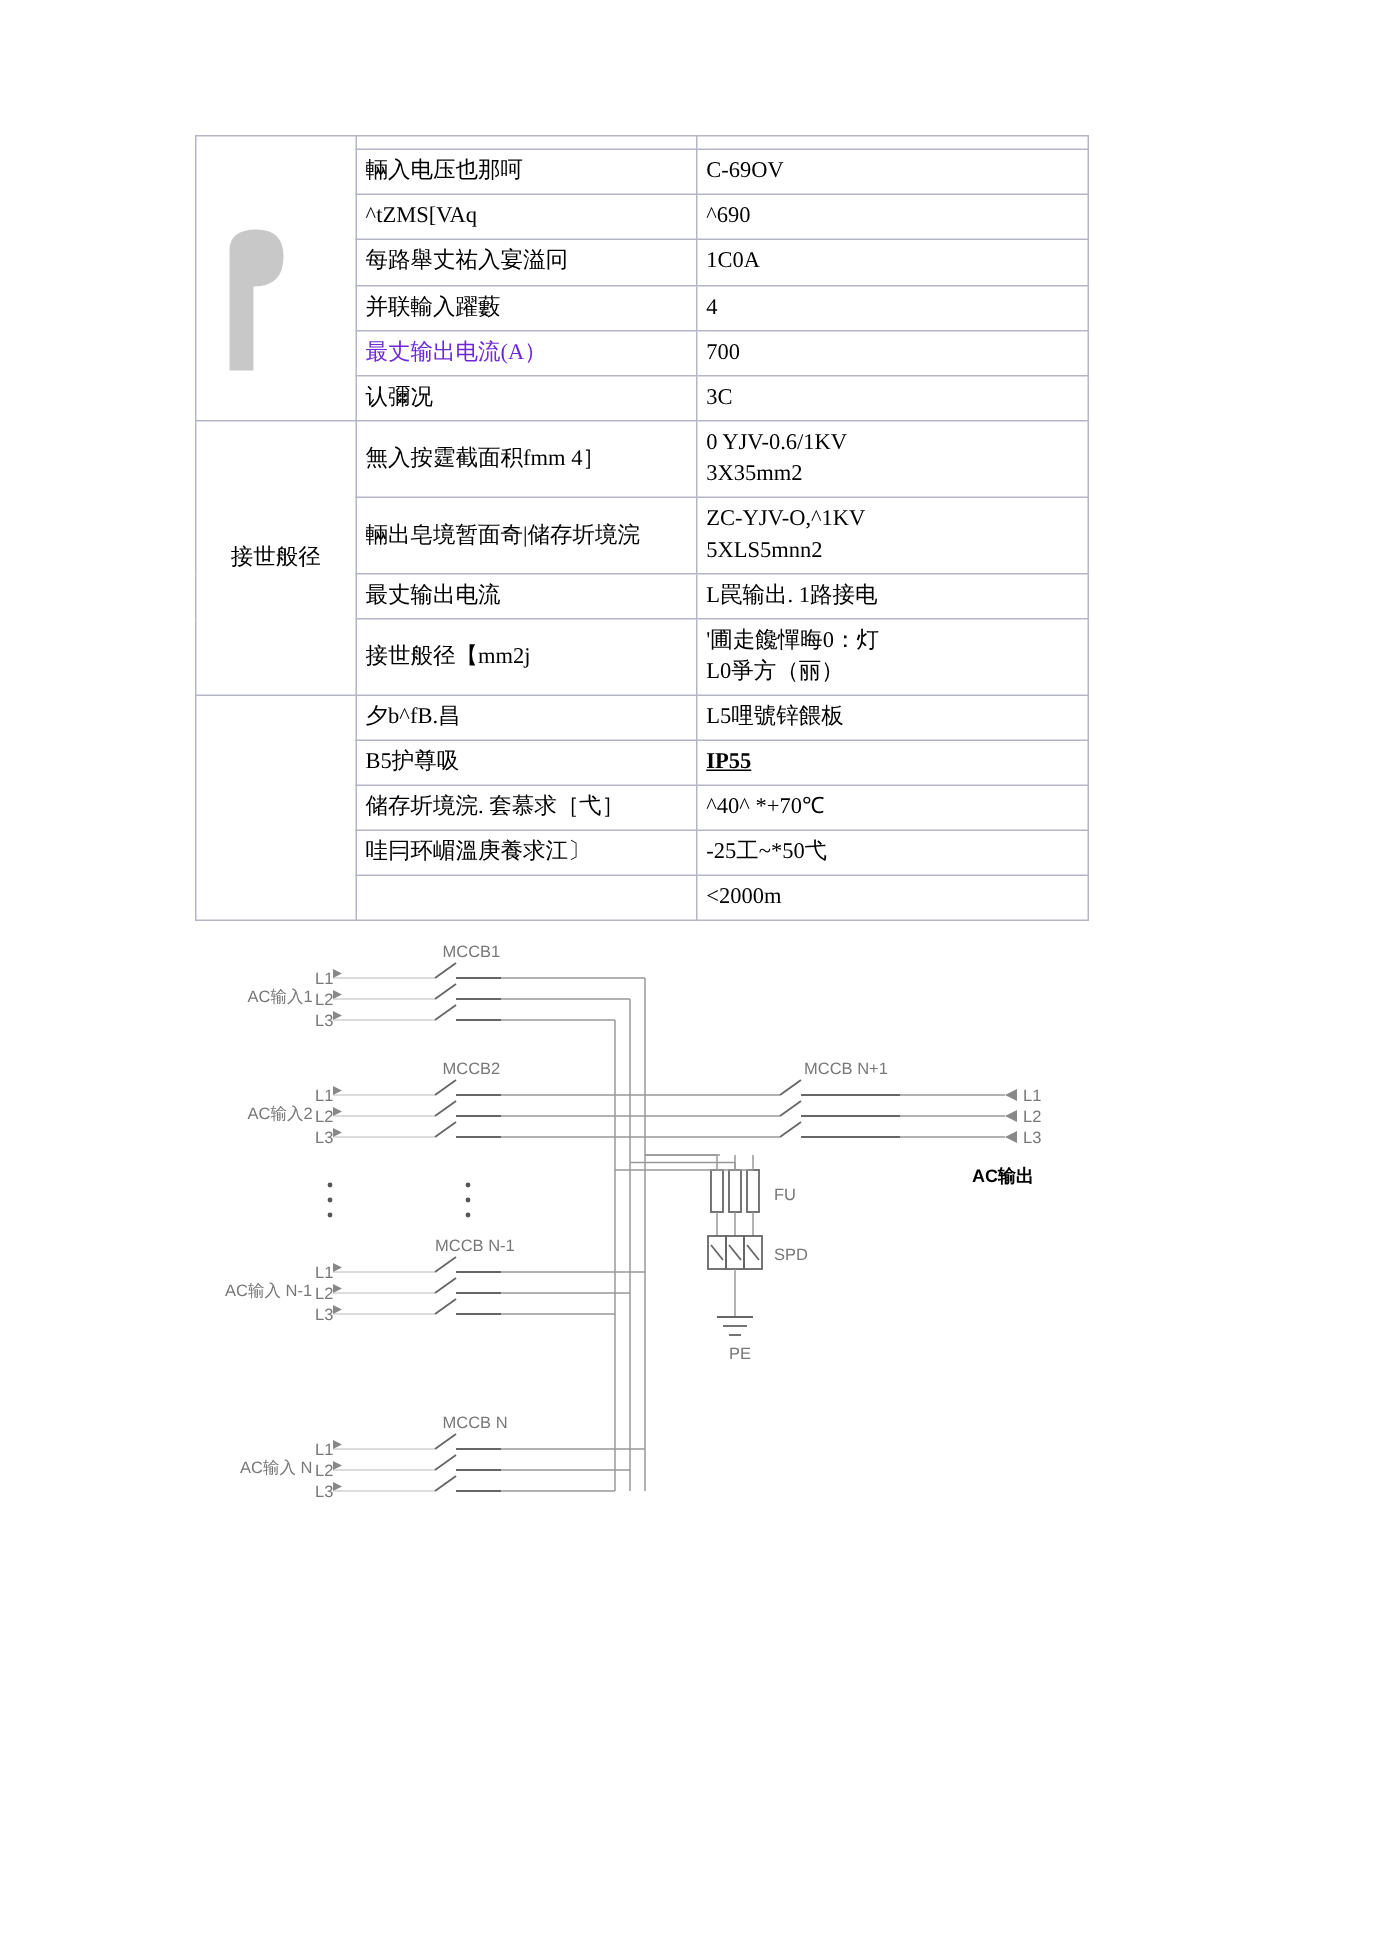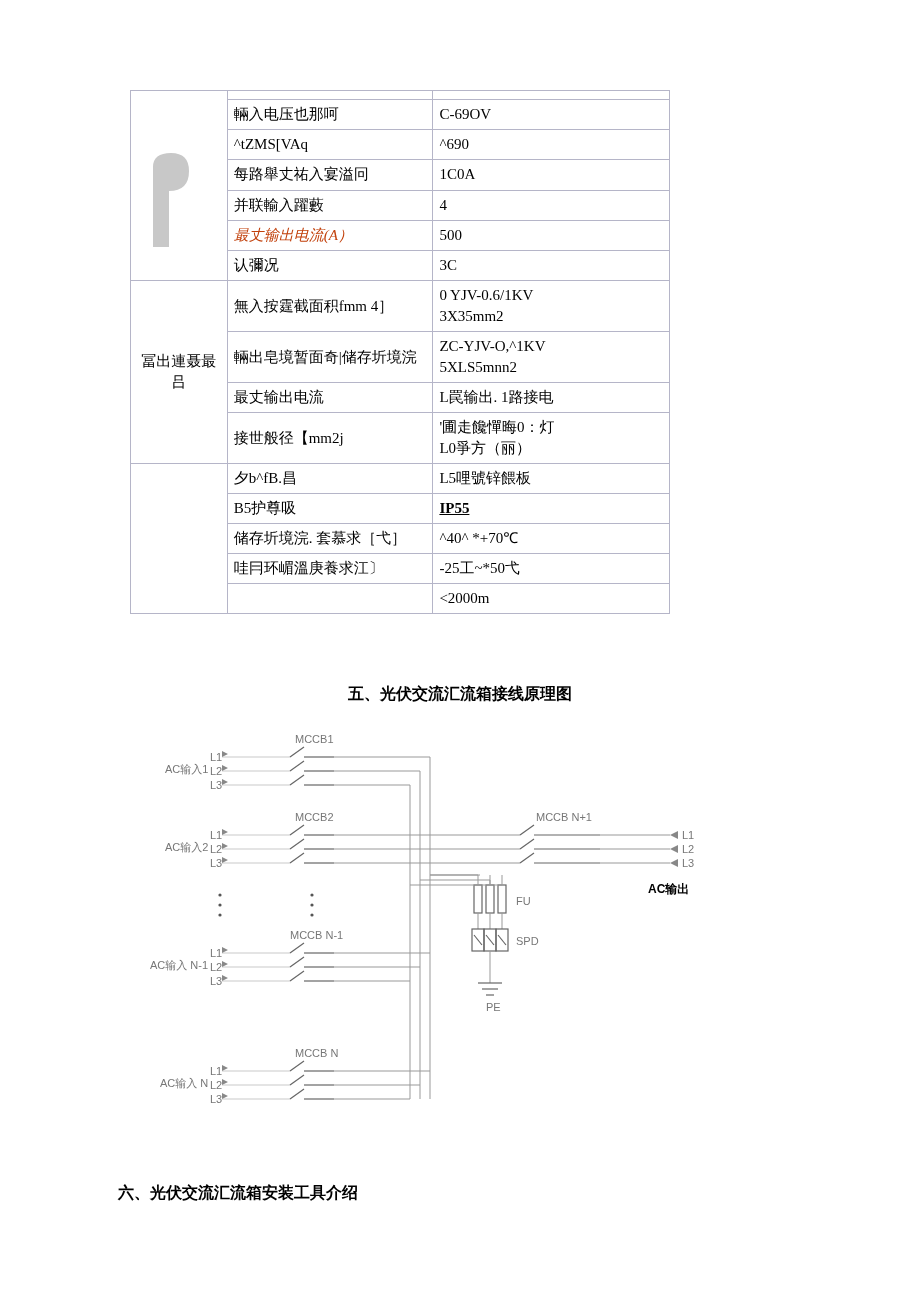--- a/index.html
+++ b/index.html
@@ -14,21 +14,21 @@
       font-size: 14px;
       color: #000;
       padding: 0;
     }
     .page {
       width: 100%;
     }
     table.spec {
       border-collapse: collapse;
       margin: 90px 0 0 130px;
-      width: 540px;
+      width: 596px;
       font-size: 15px;
     }
     table.spec td {
       border: 1px solid #b5b5c8;
       padding: 4px 6px;
       vertical-align: middle;
       line-height: 1.4;
     }
     table.spec .col-a {
       width: 94px;
@@ -43,21 +43,21 @@
     }
     .r-shape {
       position: relative;
       height: 190px;
     }
     .r-shape svg {
       position: absolute;
       left: 14px;
       top: 58px;
     }
-    .grey-text { color: #c2410c; font-style: italic; }
+    .grey-text { color: #6d28d9; }
     .bold { font-weight: bold; text-decoration: underline; }
     .section-title {
       text-align: center;
       margin: 70px 0 20px 0;
       font-size: 16px;
       font-weight: bold;
     }
     .diagram-wrap {
       margin: 6px 0 0 0;
     }
@@ -97,29 +97,29 @@
     <tr>
       <td class="col-b">每路舉丈祐入宴溢冋</td>
       <td class="col-c">1C0A</td>
     </tr>
     <tr>
       <td class="col-b">并联輸入躍藪</td>
       <td class="col-c">4</td>
     </tr>
     <tr>
       <td class="col-b grey-text">最丈输出电流(A）</td>
-      <td class="col-c">500</td>
+      <td class="col-c">700</td>
     </tr>
     <tr>
       <td class="col-b">认彌况</td>
       <td class="col-c">3C</td>
     </tr>
 
     <tr>
-      <td class="col-a" rowspan="4">冨出連聂最吕</td>
+      <td class="col-a" rowspan="4">接世般径</td>
       <td class="col-b">無入按霆截面积fmm 4］</td>
       <td class="col-c">0 YJV-0.6/1KV<br>3X35mm2</td>
     </tr>
     <tr>
       <td class="col-b">輛出皂境暂面奇|储存圻境浣</td>
       <td class="col-c">ZC-YJV-O,^1KV<br>5XLS5mnn2</td>
     </tr>
     <tr>
       <td class="col-b">最丈输出电流</td>
       <td class="col-c">L罠输出. 1路接电</td>
@@ -146,21 +146,20 @@
       <td class="col-b">哇冃环嵋溫庚養求江〕</td>
       <td class="col-c">-25工~*50弋</td>
     </tr>
     <tr>
       <td class="col-b"></td>
       <td class="col-c">&lt;2000m</td>
     </tr>
   </tbody>
     </table>
 
-  <div class="section-title">五、光伏交流汇流箱接线原理图</div>
 
   <div class="diagram-wrap">
     <svg class="diagram" width="700" height="430" viewBox="0 0 700 430">
       <style>
         .lbl { font: 11px sans-serif; fill:#777; }
         .lblb { font: 12px sans-serif; fill:#000; font-weight:bold;}
         .wire { stroke:#999; stroke-width:1; fill:none; }
         .thin { stroke:#bbb; stroke-width:0.8; fill:none; }
         .comp { stroke:#666; stroke-width:1.2; fill:none; }
       </style>
@@ -327,15 +326,14 @@
       <g>
         <line x1="478" y1="258" x2="502" y2="258" class="comp"></line>
         <line x1="482" y1="264" x2="498" y2="264" class="comp"></line>
         <line x1="486" y1="270" x2="494" y2="270" class="comp"></line>
         <text x="486" y="286" class="lbl">PE</text>
       </g>
 
     </svg>
   </div>
 
-  <div class="section6">六、光伏交流汇流箱安装工具介绍</div>
 
 </div>
 
 </body></html>

